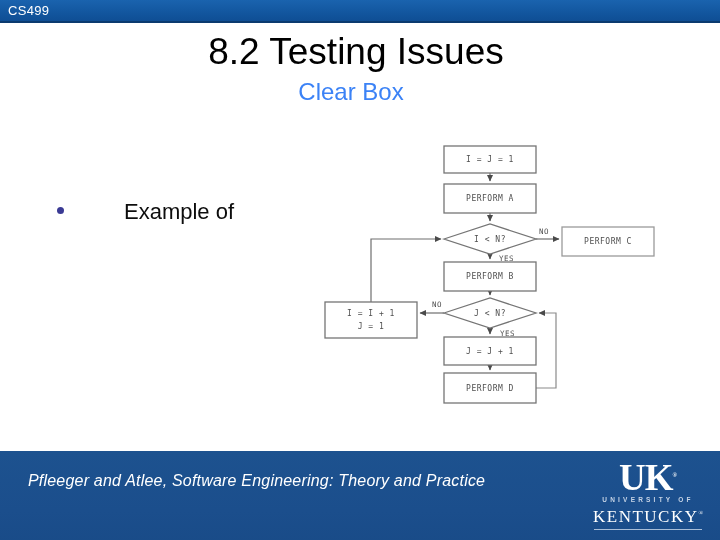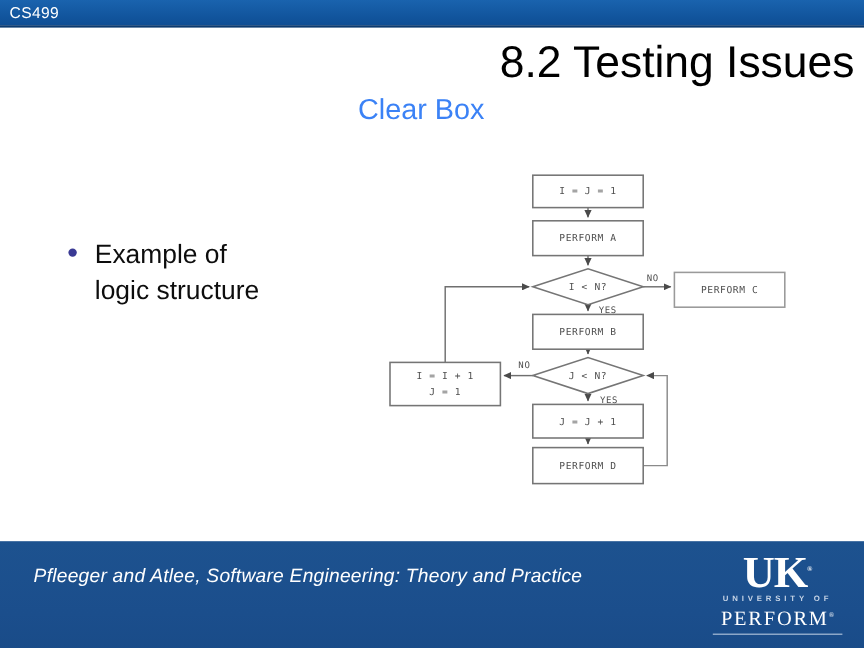--- a/index.html
+++ b/index.html
@@ -6,27 +6,27 @@
   .slide{position:relative;width:720px;height:540px;overflow:hidden;background:#ffffff;
          font-family:"Liberation Sans",sans-serif;}
 
   
   .topbar{position:absolute;top:0;left:0;width:720px;height:21px;
           background:linear-gradient(180deg,#1a63ae 0%,#11549c 70%,#0f4e94 100%);
           border-bottom:2px solid #0b3a6f;}
   .course{position:absolute;left:8px;top:3px;color:#ffffff;font-size:13px;letter-spacing:0.3px;}
 
   
-  .title{position:absolute;top:31px;left:0;width:712px;text-align:right;
+  .title{position:absolute;top:31px;left:0;width:712px;text-align:center;
          font-size:37px;color:#000000;}
   .subtitle{position:absolute;top:78px;left:0;width:702px;text-align:center;
             font-size:24px;color:#3b82f6;}
 
   
-  .bullet-row{position:absolute;left:57px;top:197px;display:flex;}
+  .bullet-row{position:absolute;left:57px;top:197px;display:flex;gap:45px;}
   .bullet-dot{width:7px;height:7px;border-radius:50%;background:#3a3a94;margin-top:10px;flex:0 0 auto;}
   .bullet-text{margin-left:15px;font-size:22px;line-height:30px;color:#0d0d0d;}
 
   
   .flowchart{position:absolute;left:310px;top:135px;width:360px;height:285px;}
   .fc-box{fill:#ffffff;stroke:#757575;stroke-width:1.3px;}
   .fc-box-light{fill:#ffffff;stroke:#9a9a9a;stroke-width:1.3px;}
   .fc-line{stroke:#6f6f6f;stroke-width:1.2px;fill:none;}
   .fc-line-light{stroke:#8a8a8a;stroke-width:1.2px;fill:none;}
   .fc-text{fill:#4f4f4f;font-family:"DejaVu Sans Mono",monospace;font-size:8px;
@@ -59,21 +59,20 @@
     <span class="course">CS499</span>
   </div>
 
   <div class="title">8.2 Testing Issues</div>
   <div class="subtitle">Clear Box</div>
 
   <div class="bullet-row">
     <span class="bullet-dot"></span>
     <div class="bullet-text">
       <div>Example of</div>
-      <div>logic structure</div>
     </div>
   </div>
 
   <svg class="flowchart" viewBox="310 135 360 285">
     <defs>
       <marker id="arr" markerWidth="7" markerHeight="6" refX="6" refY="3" orient="auto" markerUnits="userSpaceOnUse">
         <path d="M0,0 L6.5,3 L0,6 Z" fill="#4a4a4a"></path>
       </marker>
     </defs>
 
@@ -121,20 +120,20 @@
     <text class="fc-label" x="442" y="307" text-anchor="end">NO</text>
     <text class="fc-label" x="500" y="336">YES</text>
   </svg>
 
   <div class="footer">
     <div class="citation">Pfleeger and Atlee, Software Engineering: Theory and Practice</div>
 
     <div class="logo">
       <div class="uk"><span>UK</span><span class="reg">®</span></div>
       <div class="univof">UNIVERSITY OF</div>
-      <div class="kentucky"><span>PERFORM</span><span class="reg">®</span></div>
+      <div class="kentucky"><span>KENTUCKY</span><span class="reg">®</span></div>
       <div class="rule"></div>
     </div>
 
     <div class="footer-edge"></div>
   </div>
 
 </div>
 
 </body></html>

